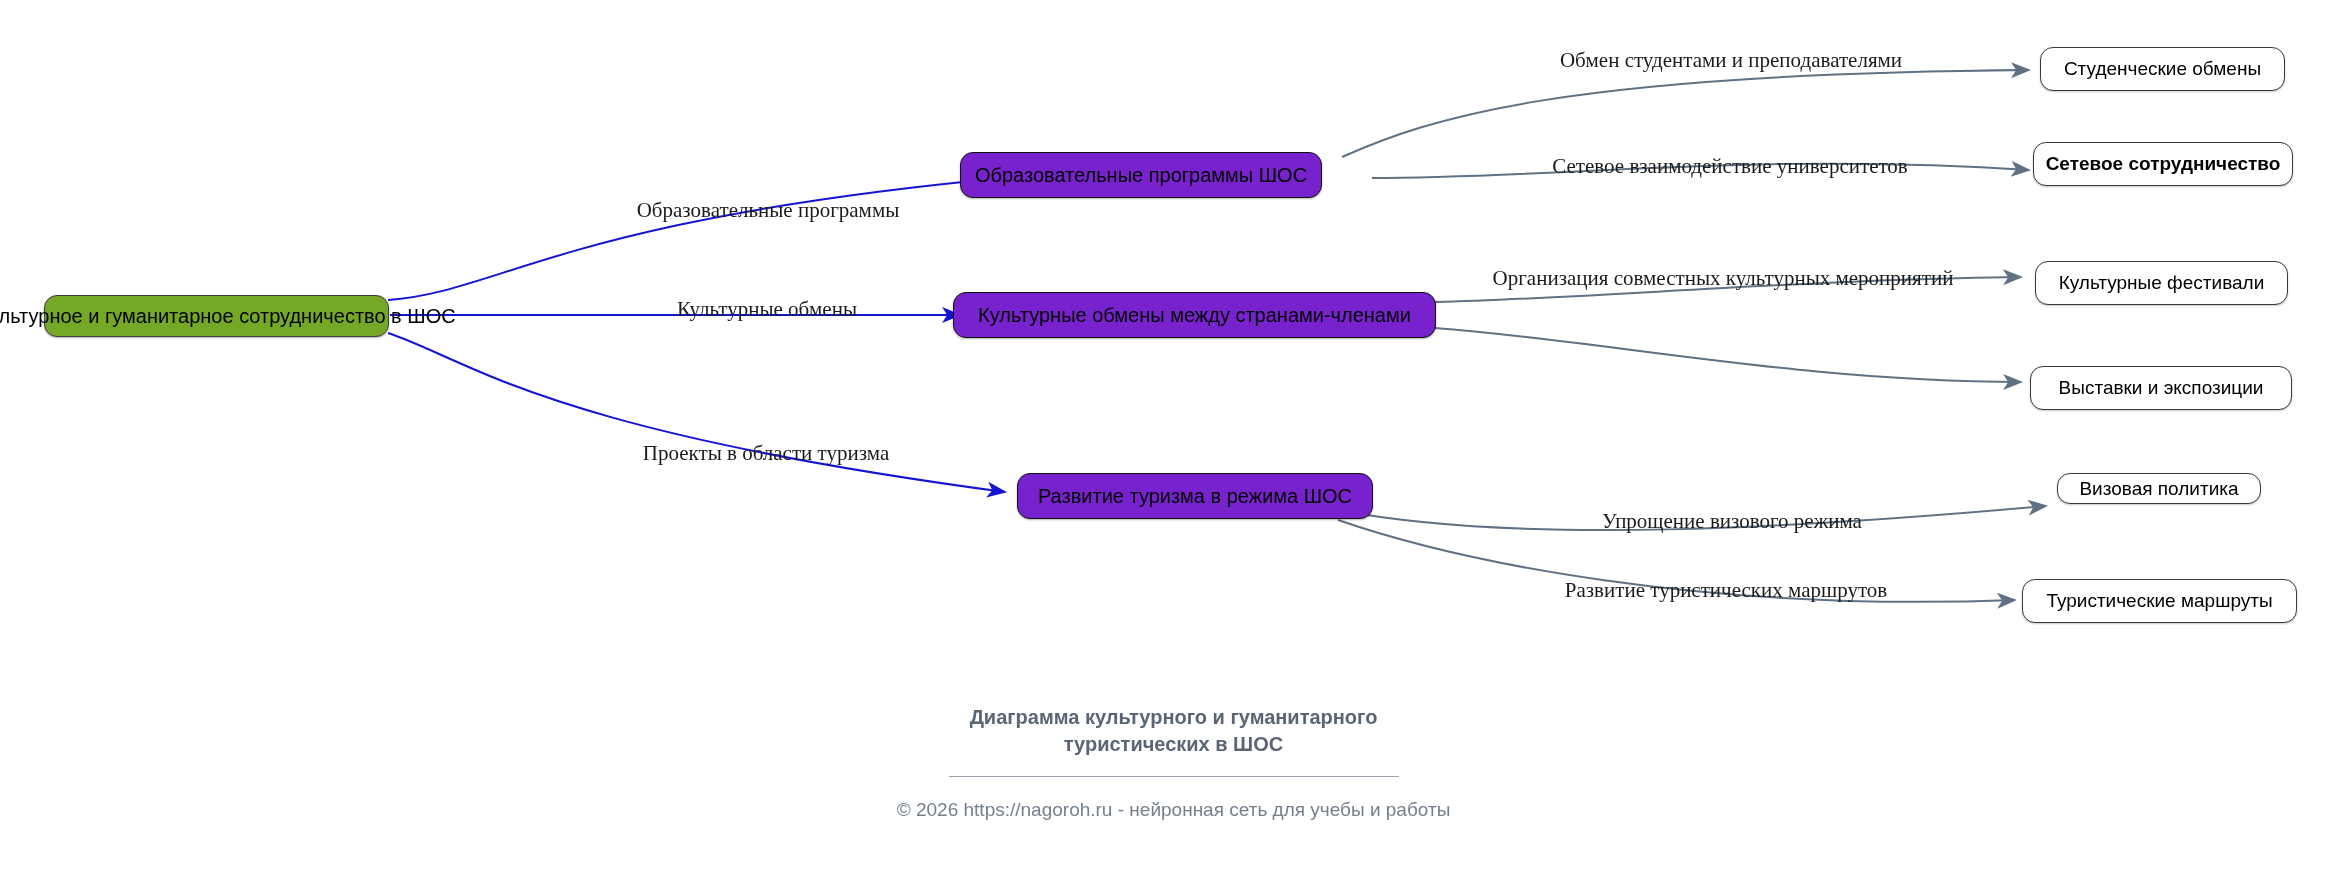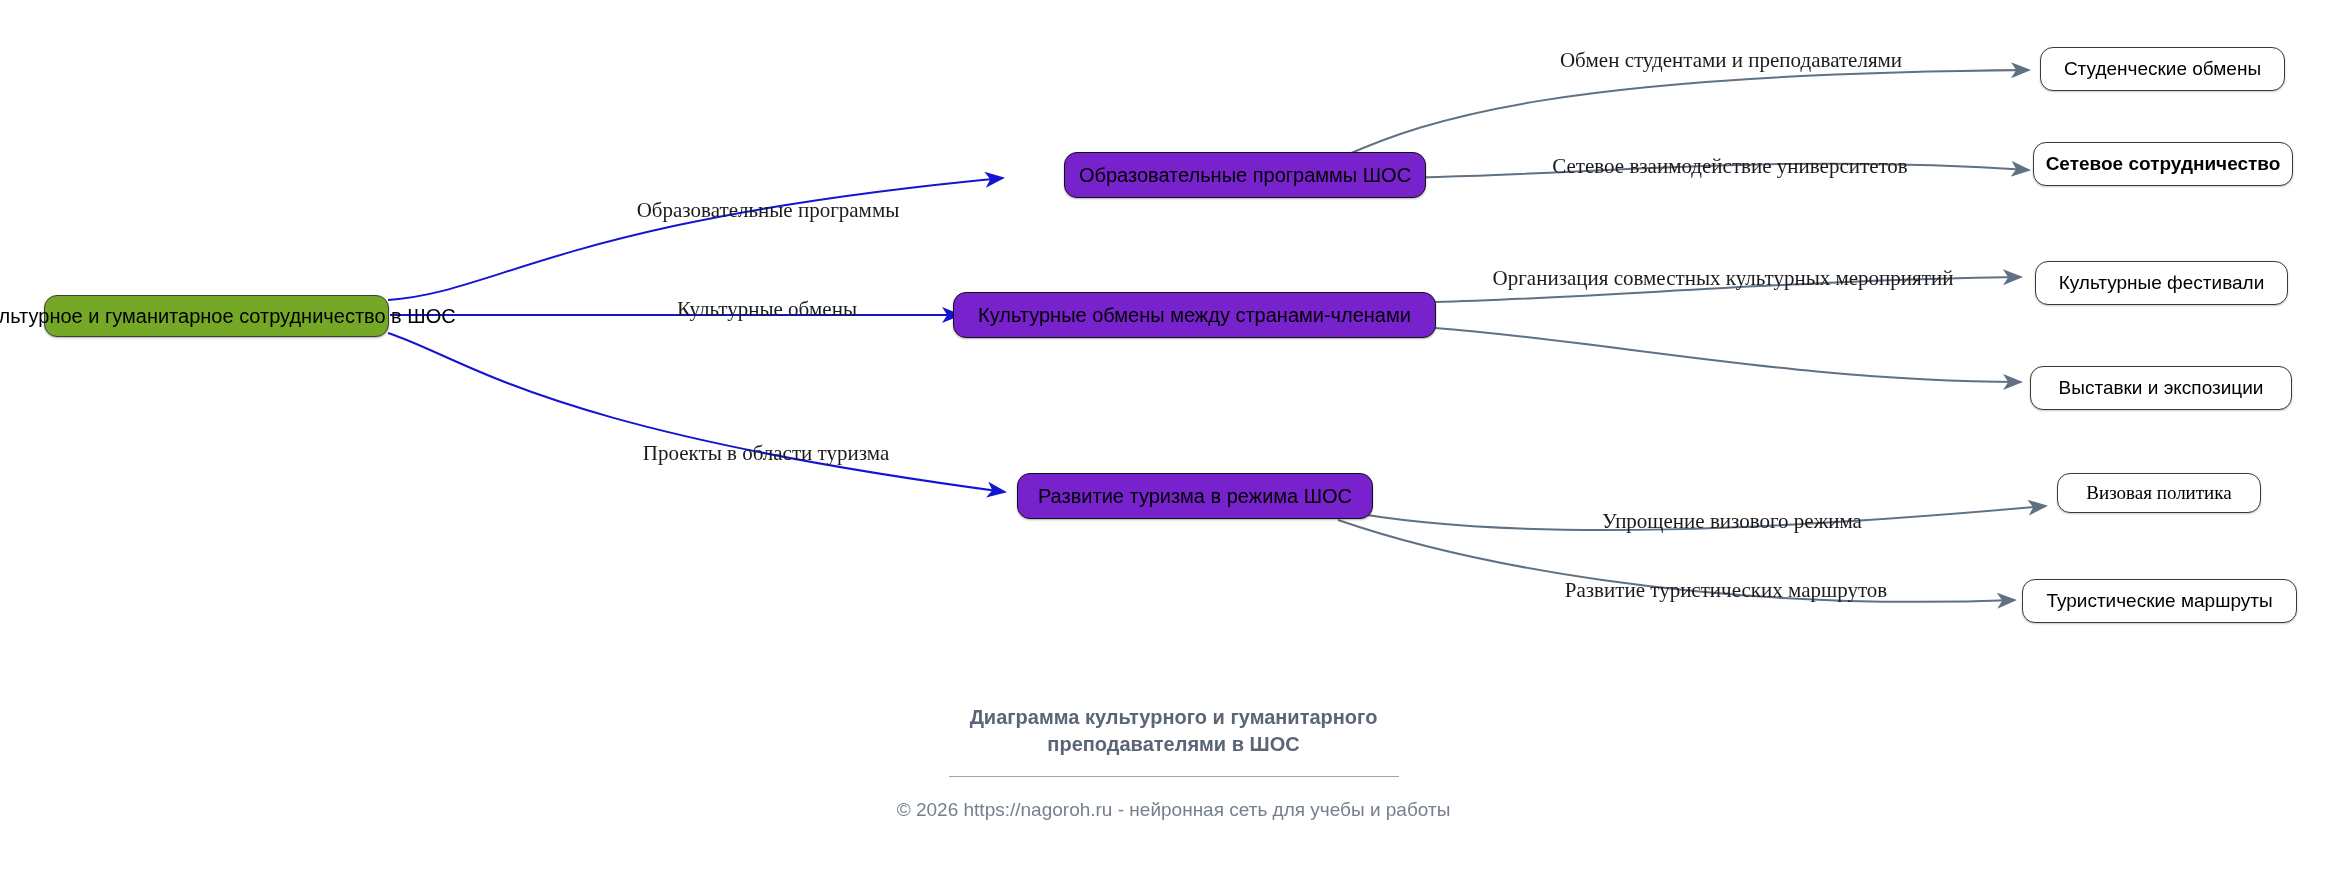--- a/index.html
+++ b/index.html
@@ -120,21 +120,21 @@
     <path d="M 1435 328 C 1600 340 1800 382 2021 382" fill="none" stroke="#5f7183" stroke-width="2" marker-end="url(#arrow-gray)"></path>
 
     <path d="M 1338 510 C 1520 545 1800 528 2046 506" fill="none" stroke="#5f7183" stroke-width="2" marker-end="url(#arrow-gray)"></path>
     <path d="M 1338 520 C 1460 562 1700 612 2015 600" fill="none" stroke="#5f7183" stroke-width="2" marker-end="url(#arrow-gray)"></path>
   </svg>
 
   <div class="node node-root" style="left:44px; top:295px; width:345px; height:42px;">
     <span>Культурное и гуманитарное сотрудничество в ШОС</span>
   </div>
 
-  <div class="node node-branch" style="left:1064px; top:152px; width:362px; height:46px;">
+  <div class="node node-branch" style="left:960px; top:152px; width:362px; height:46px;">
     <span>Образовательные программы ШОС</span>
   </div>
 
   <div class="node node-branch" style="left:953px; top:292px; width:483px; height:46px;">
     <span>Культурные обмены между странами-членами</span>
   </div>
 
   <div class="node node-branch" style="left:1017px; top:473px; width:356px; height:46px;">
     <span>Развитие туризма в режима ШОС</span>
   </div>
@@ -148,21 +148,21 @@
   </div>
 
   <div class="node node-leaf" style="left:2035px; top:261px; width:253px; height:44px;">
     <span>Культурные фестивали</span>
   </div>
 
   <div class="node node-leaf" style="left:2030px; top:366px; width:262px; height:44px;">
     <span>Выставки и экспозиции</span>
   </div>
 
-  <div class="node node-leaf" style="left:2057px; top:473px; width:204px; height:40px;font-family:Liberation Serif, serif;">
+  <div class="node node-leaf" style="left:2057px; top:473px; width:204px; height:31px;">
     <span>Визовая политика</span>
   </div>
 
   <div class="node node-leaf" style="left:2022px; top:579px; width:275px; height:44px;">
     <span>Туристические маршруты</span>
   </div>
 
   <div class="edge-label" style="left:768px; top:198px;">Образовательные программы</div>
 
   <div class="edge-label" style="left:767px; top:297px;">Культурные обмены</div>
@@ -176,19 +176,19 @@
   <div class="edge-label" style="left:1723px; top:266px;">Организация совместных культурных мероприятий</div>
 
 
   <div class="edge-label" style="left:1732px; top:473px;margin-top:36px;">Упрощение визового режима</div>
 
   <div class="edge-label" style="left:1726px; top:578px;">Развитие туристических маршрутов</div>
 
   <div class="footer" style="top:704px;">
     <div class="footer-title">
       <div>Диаграмма культурного и гуманитарного</div>
-      <div>преподавателями в ШОС</div>
+      <div>туристических в ШОС</div>
     </div>
     <div class="footer-rule"></div>
     <div class="footer-copy">© 2026 https://nagoroh.ru - нейронная сеть для учебы и работы</div>
   </div>
 
 </div>
 
 </body></html>

